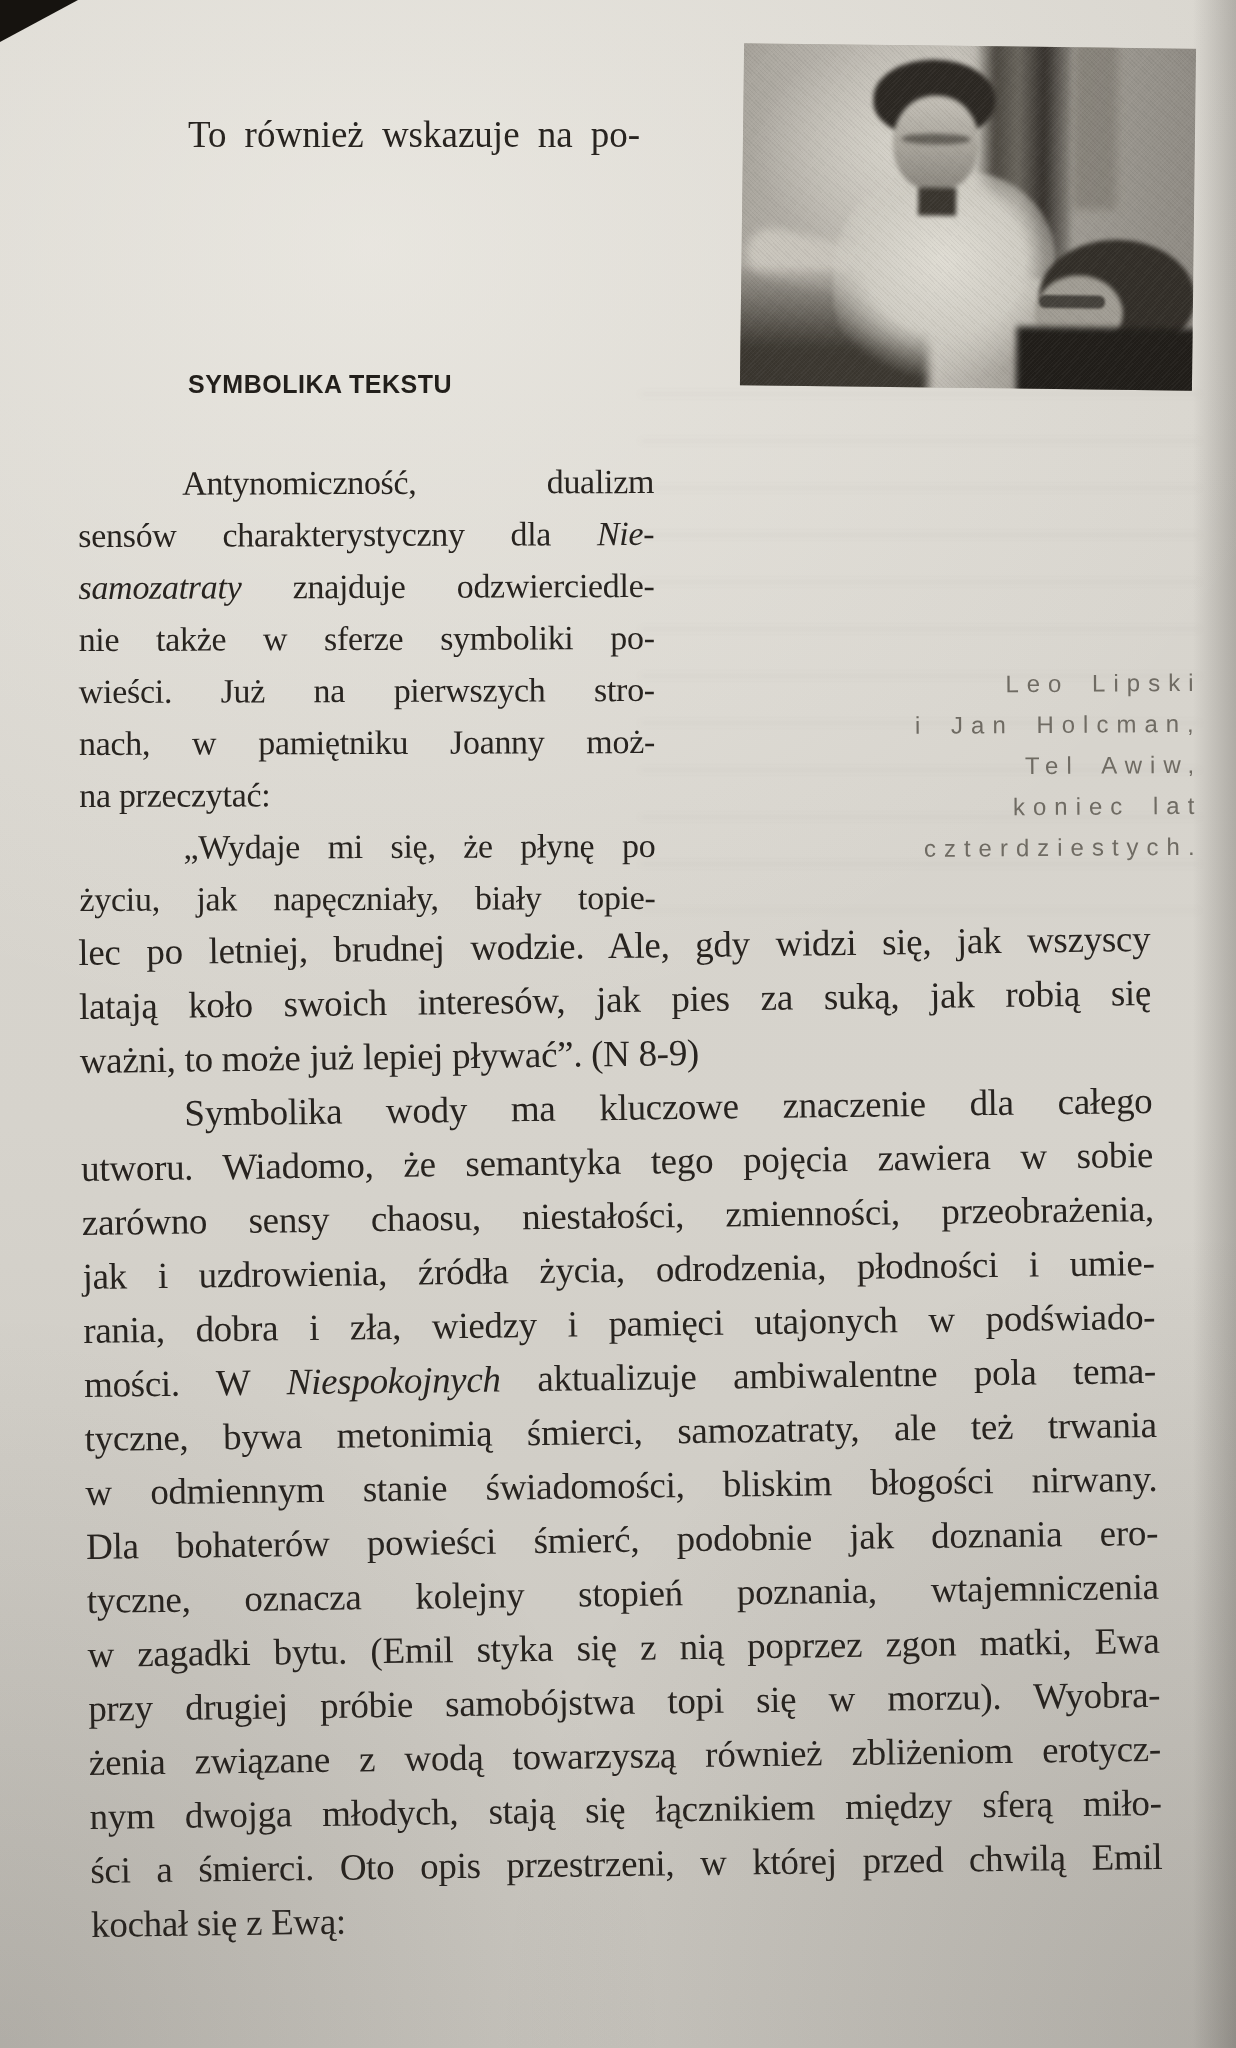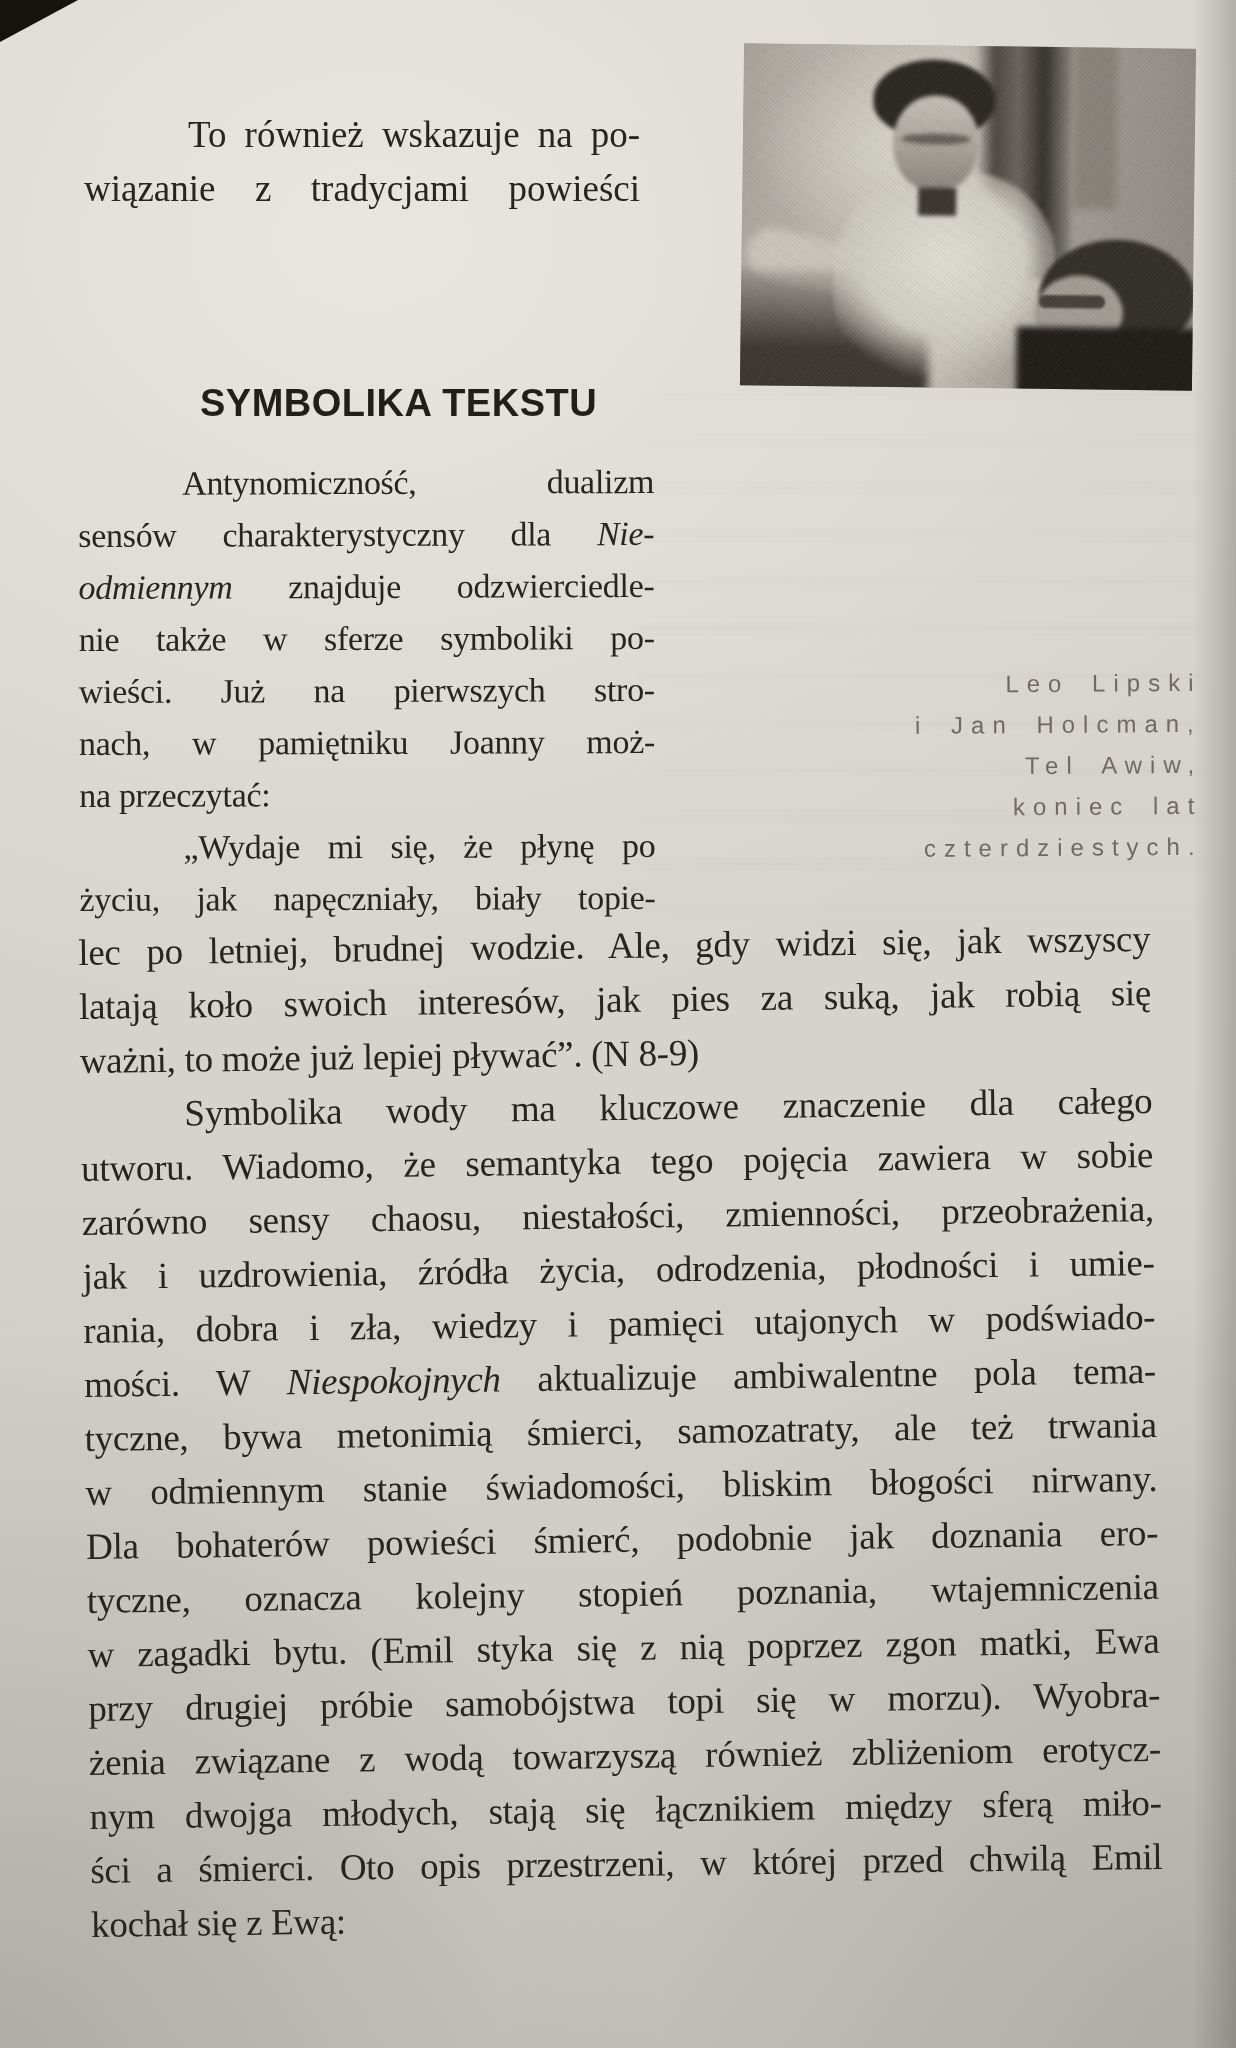--- a/index.html
+++ b/index.html
@@ -17,22 +17,22 @@
   .corner-dark{
     position:absolute;left:0;top:0;width:78px;height:42px;background:#16130f;
     clip-path:polygon(0 0,100% 0,0 100%);
   }
   
   .ln{text-align:justify;text-align-last:justify;}
   .ln.end{text-align-last:left;}
   .ln.ind{text-indent:104px;}
   .intro{position:absolute;left:84px;top:108px;width:556px;font-size:37px;line-height:54px;}
   .heading{
-    position:absolute;left:184px;top:366px;margin:16px;
-    font-family:"Liberation Sans", sans-serif;font-weight:700;font-size:38px;
+    position:absolute;left:184px;top:366px;margin:4px;
+    font-family:"Liberation Sans", sans-serif;font-weight:700;font-size:25px;
     letter-spacing:0.5px;color:#221f1b;
   }
   .narrow{
     position:absolute;left:78px;top:458px;width:576px;font-size:34px;line-height:52px;
     letter-spacing:-0.3px;transform:rotate(-0.2deg);transform-origin:0 0;
   }
   .wide{
     position:absolute;left:78px;top:926px;width:1072px;font-size:37px;line-height:54px;
     letter-spacing:-0.3px;transform:rotate(-0.75deg);transform-origin:0 0;
   }
@@ -114,29 +114,28 @@
     <div class="ph-hair2"></div>
     <div class="ph-face2"></div>
     <div class="ph-glasses"></div>
     <div class="ph-dark-br"></div>
     <div class="ph-vign"></div>
     <div class="ph-grain"></div>
   </figure>
 
   <div class="intro">
     <div class="ln ind">To również wskazuje na po-</div>
-    <div class="ln">wiązanie z tradycjami powieści</div>
   </div>
 
   <h2 class="heading">SYMBOLIKA TEKSTU</h2>
 
   <div class="narrow">
     <div class="ln ind">Antynomiczność, dualizm</div>
     <div class="ln">sensów charakterystyczny dla <em>Nie-</em></div>
-    <div class="ln"><em>odmiennym</em> znajduje odzwierciedle-</div>
+    <div class="ln"><em>samozatraty</em> znajduje odzwierciedle-</div>
     <div class="ln">nie także w sferze symboliki po-</div>
     <div class="ln">wieści. Już na pierwszych stro-</div>
     <div class="ln">nach, w pamiętniku Joanny moż-</div>
     <div class="ln end">na przeczytać:</div>
     <div class="ln ind">„Wydaje mi się, że płynę po</div>
     <div class="ln">życiu, jak napęczniały, biały topie-</div>
   </div>
 
   <div class="caption">
     <div>Leo Lipski</div>

